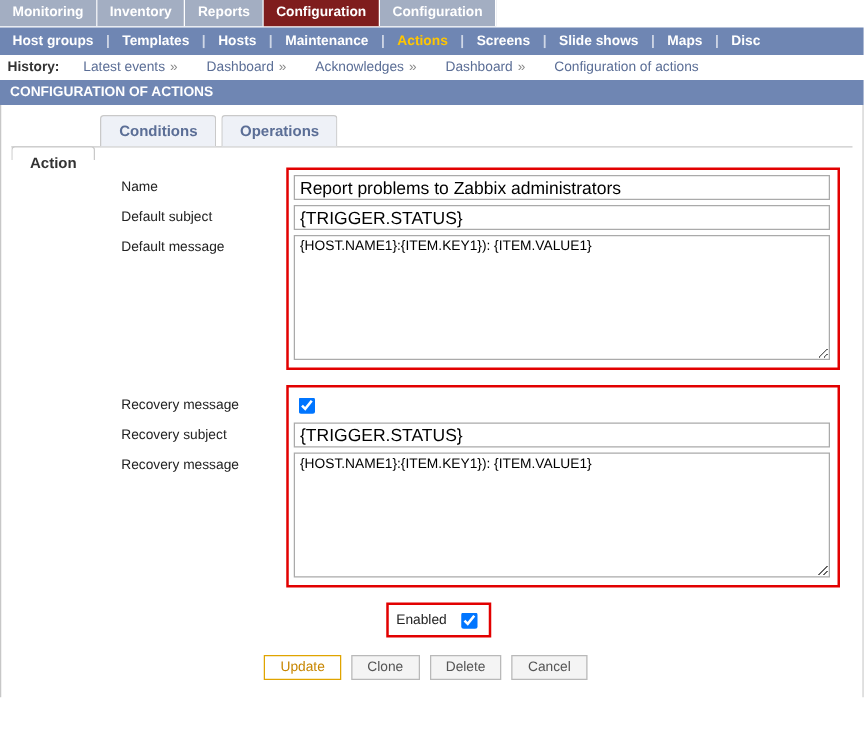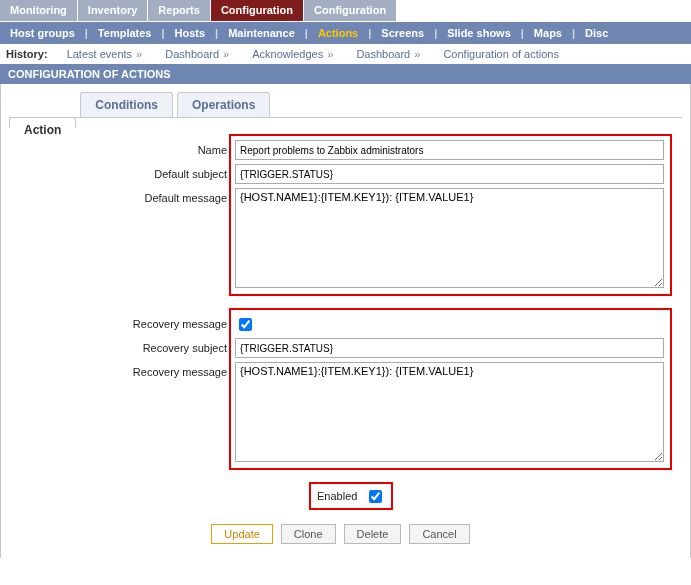--- a/index.html
+++ b/index.html
@@ -123,33 +123,33 @@
     margin-left: 300px;
     padding: 2px 6px;
   }
   .row {
     display: flex;
     align-items: flex-start;
     gap: 8px;
   }
   .row label {
     width: 130px;
-    text-align: right;
+    text-align: left;
     padding-top: 4px;
     color: #222;
     margin-left: -140px;
   }
   .group.small .row label { margin-left: 0; width: auto; text-align: left; }
   .row input[type=text] {
     flex: 1;
     height: 20px;
     border: 1px solid #aaa;
     padding: 2px 4px;
     font-family: inherit;
-    font-size: 10px;
+    font-size: 14px;
     width: 300px;
   }
   .row textarea {
     flex: 1;
     height: 100px;
     border: 1px solid #aaa;
     padding: 2px 4px;
     font-family: inherit;
     font-size: 11px;
     resize: both;

